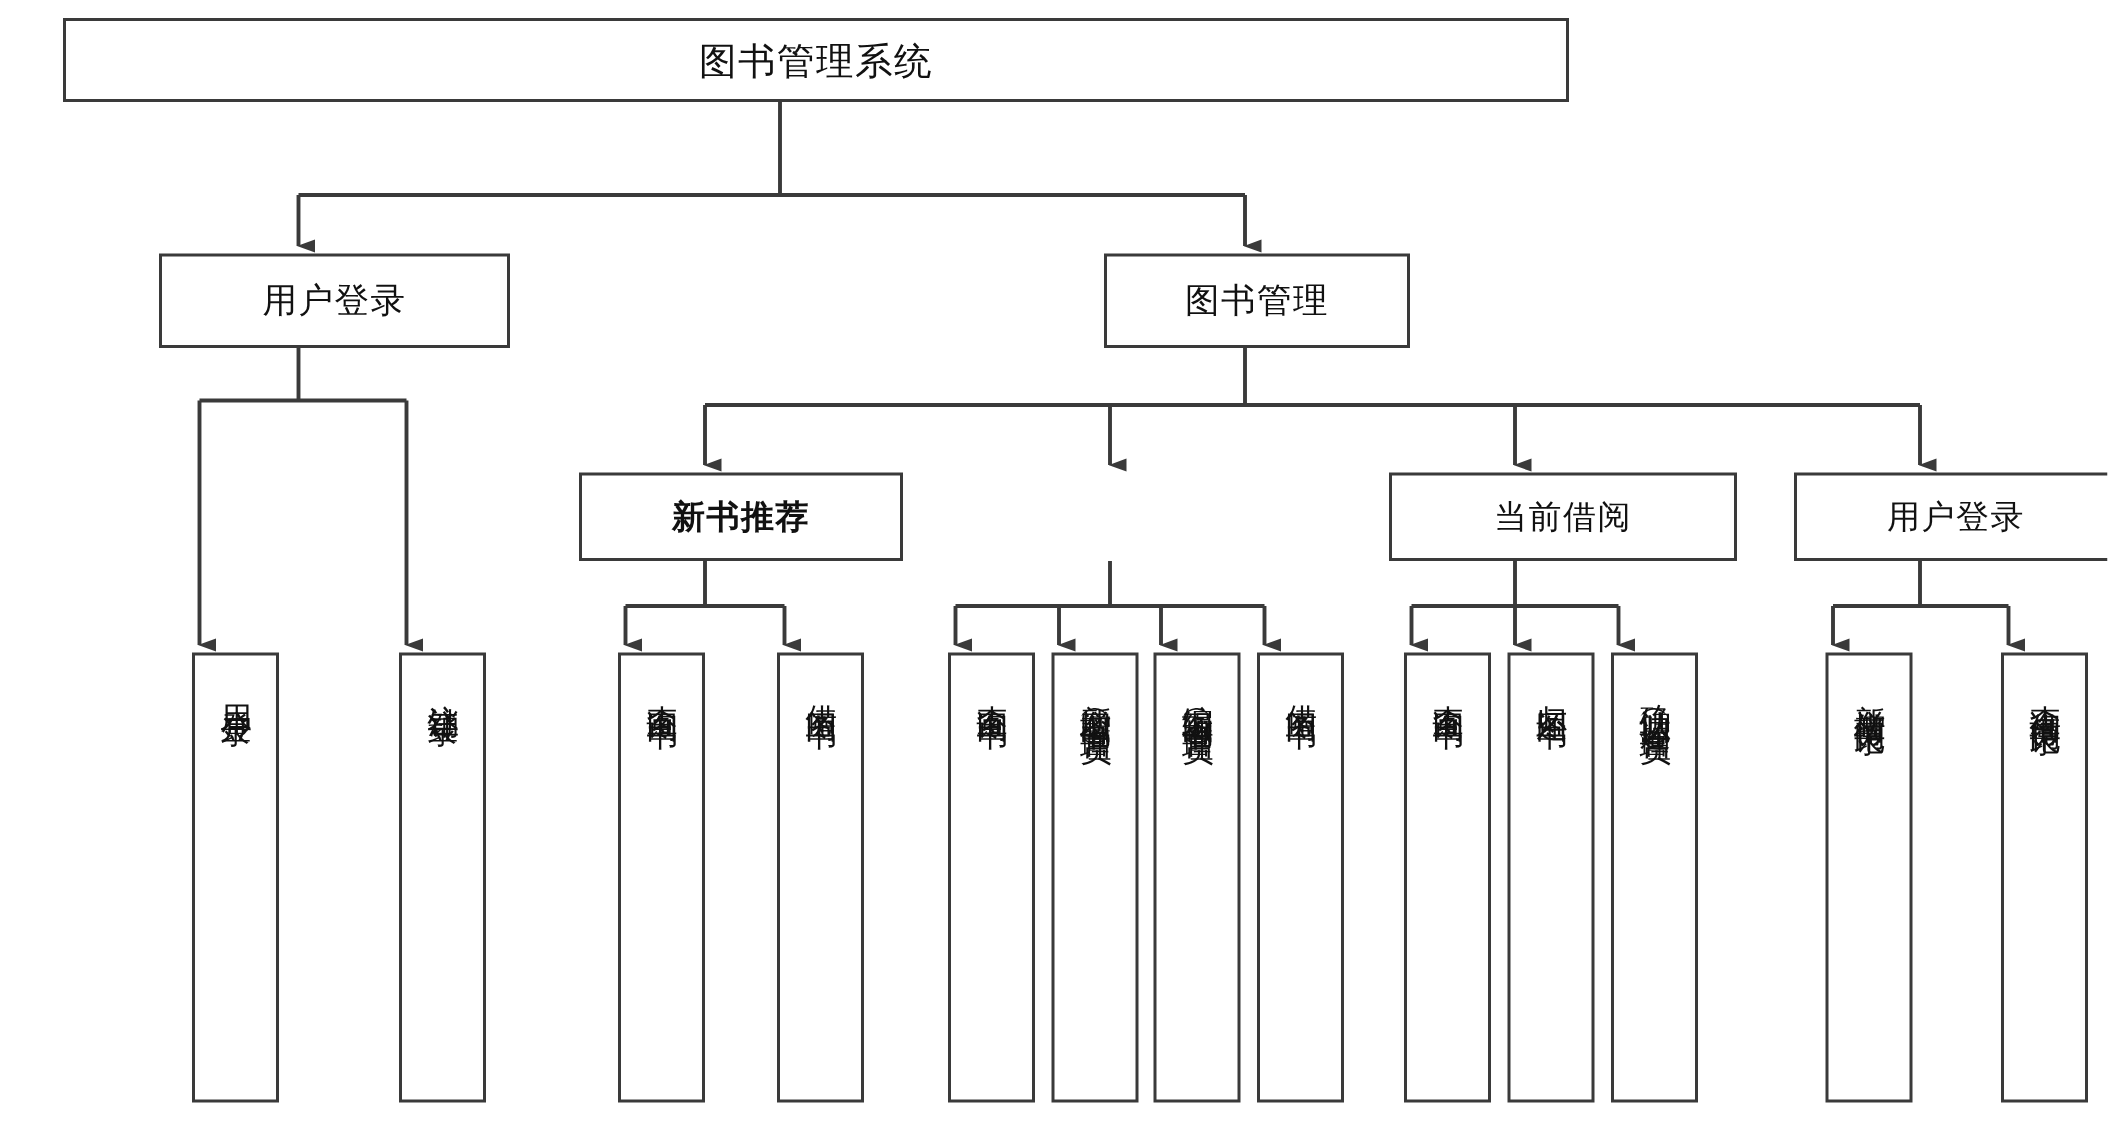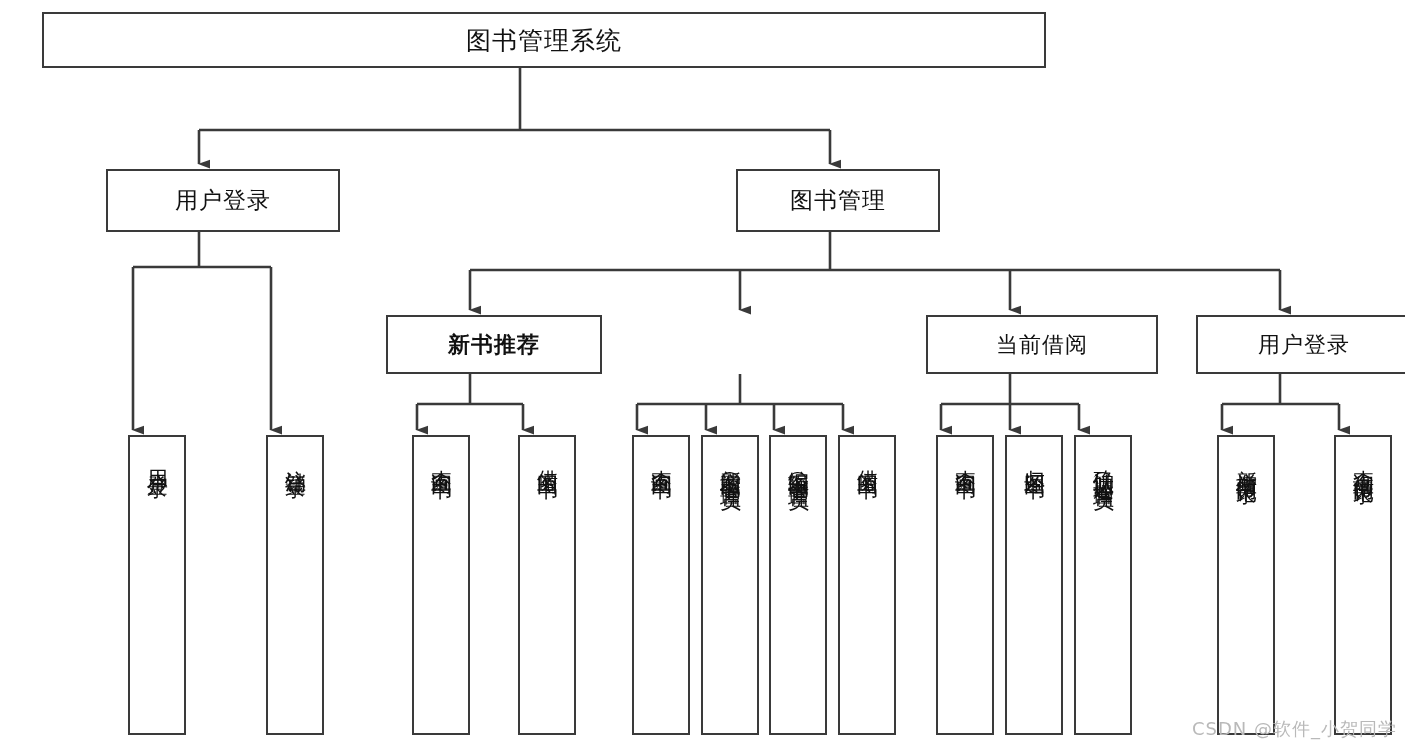--- a/index.html
+++ b/index.html
@@ -188,15 +188,14 @@
     <span class="vtext">确认归还（管理员）</span>
   </div>
 
   <div class="node leaf" style="left:1193px; top:435px; width:58px; height:300px;">
     <span class="vtext">新增借阅记录</span>
   </div>
   <div class="node leaf" style="left:1310px; top:435px; width:58px; height:300px;">
     <span class="vtext">查询借阅记录</span>
   </div>
 
-  <div id="watermark">CSDN @软件_小贺同学</div>
 
 </div>
 
 </body></html>

